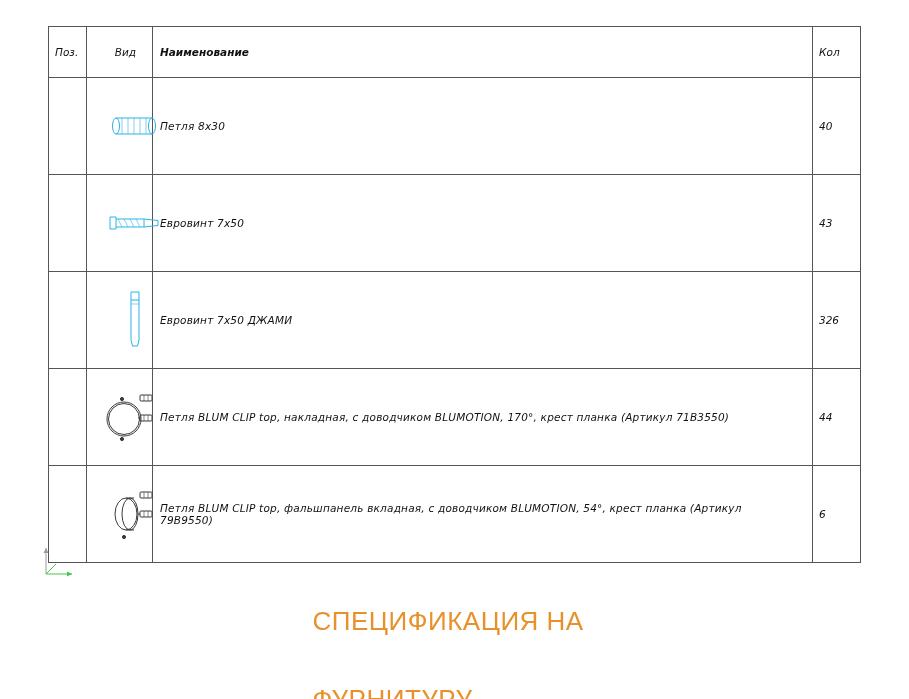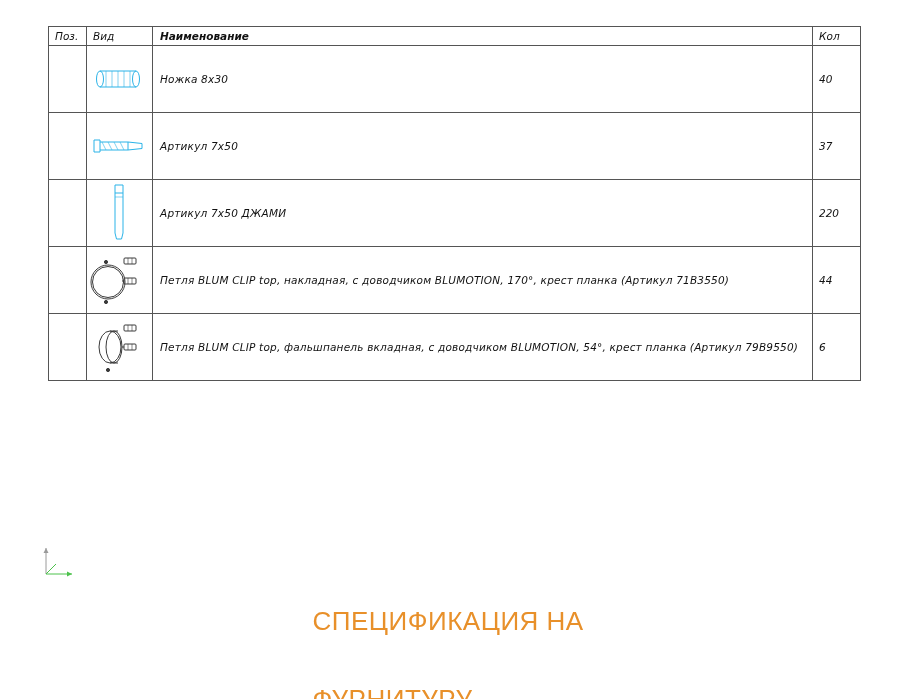--- a/index.html
+++ b/index.html
@@ -23,39 +23,39 @@
   .spec-table {
     position: absolute;
     left: 48px;
     top: 26px;
     width: 812px;
     border-collapse: collapse;
     table-layout: fixed;
   }
   .spec-table td, .spec-table th {
     border: 1px solid #555555;
-    padding: 0;
+    padding: 16px;
     vertical-align: middle;
     font-family: "DejaVu Sans", sans-serif;
     font-style: italic;
     font-size: 10.5px;
     color: #111111;
     font-weight: normal;
   }
   .col-pos { width: 38px; }
   .col-view { width: 66px; }
   .col-name { width: 660px; }
   .col-qty { width: 48px; }
 
   thead td {
     height: 18px;
     font-size: 10.5px;
   }
   thead td.h-pos { padding-left: 6px; }
-  thead td.h-view { padding-left: 6px; }
+  thead td.h-view { padding-left: 6px; text-align: right; }
   thead td.h-name { padding-left: 7px; font-weight: bold; }
   thead td.h-qty { padding-left: 6px; font-style: italic; }
 
   tbody tr { height: 67px; }
   tbody td.c-pos { }
   tbody td.c-view {
     text-align: center;
   }
   tbody td.c-name {
     padding-left: 7px;
@@ -128,59 +128,59 @@
             <svg width="62" height="30" viewBox="0 0 62 30">
               <g stroke="#2BB3E8" fill="none" stroke-width="1">
                 <ellipse cx="12" cy="15" rx="3.5" ry="8"></ellipse>
                 <path d="M12 7 L48 7 M12 23 L48 23"></path>
                 <ellipse cx="48" cy="15" rx="3.5" ry="8"></ellipse>
                 <path d="M18 7 L18 23 M24 7 L24 23 M30 7 L30 23 M36 7 L36 23 M42 7 L42 23" stroke-width="0.6"></path>
               </g>
             </svg>
           </div>
         </td>
-        <td class="c-name">Ножка 8х30</td>
+        <td class="c-name">Петля 8х30</td>
         <td class="c-qty">40</td>
       </tr>
 
 
       <tr>
         <td class="c-pos"></td>
         <td class="c-view">
           <div class="view-box">
             <svg width="62" height="24" viewBox="0 0 62 24">
               <g stroke="#2BB3E8" fill="none" stroke-width="1">
                 <path d="M6 6 L6 18 L12 18 L12 6 Z"></path>
                 <path d="M12 8 L40 8 M12 16 L40 16"></path>
                 <path d="M14 8 L18 16 M20 8 L24 16 M26 8 L30 16 M32 8 L36 16" stroke-width="0.6"></path>
                 <path d="M40 8 L54 9.5 L54 14.5 L40 16 Z"></path>
               </g>
             </svg>
           </div>
         </td>
-        <td class="c-name">Артикул 7х50</td>
-        <td class="c-qty">37</td>
+        <td class="c-name">Евровинт 7х50</td>
+        <td class="c-qty">43</td>
       </tr>
 
       <tr>
         <td class="c-pos"></td>
         <td class="c-view">
           <div class="view-box">
             <svg width="28" height="64" viewBox="0 0 28 64">
               <g stroke="#2BB3E8" fill="none" stroke-width="1">
                 <path d="M10 4 L18 4 L18 12 L10 12 Z"></path>
                 <path d="M10 12 L10 52 M18 12 L18 52"></path>
                 <path d="M10 52 L11.5 58 L16.5 58 L18 52"></path>
                 <path d="M10 16 L18 16" stroke-width="0.6"></path>
               </g>
             </svg>
           </div>
         </td>
-        <td class="c-name">Артикул 7х50 ДЖАМИ</td>
-        <td class="c-qty">220</td>
+        <td class="c-name">Евровинт 7х50 ДЖАМИ</td>
+        <td class="c-qty">326</td>
       </tr>
 
       <tr>
         <td class="c-pos"></td>
         <td class="c-view">
           <div class="view-box">
             <svg width="62" height="64" viewBox="0 0 62 64">
               <g stroke="#3a3a3a" fill="none" stroke-width="1">
                 <circle cx="20" cy="34" r="17"></circle>
                 <circle cx="20" cy="34" r="15.5"></circle>

